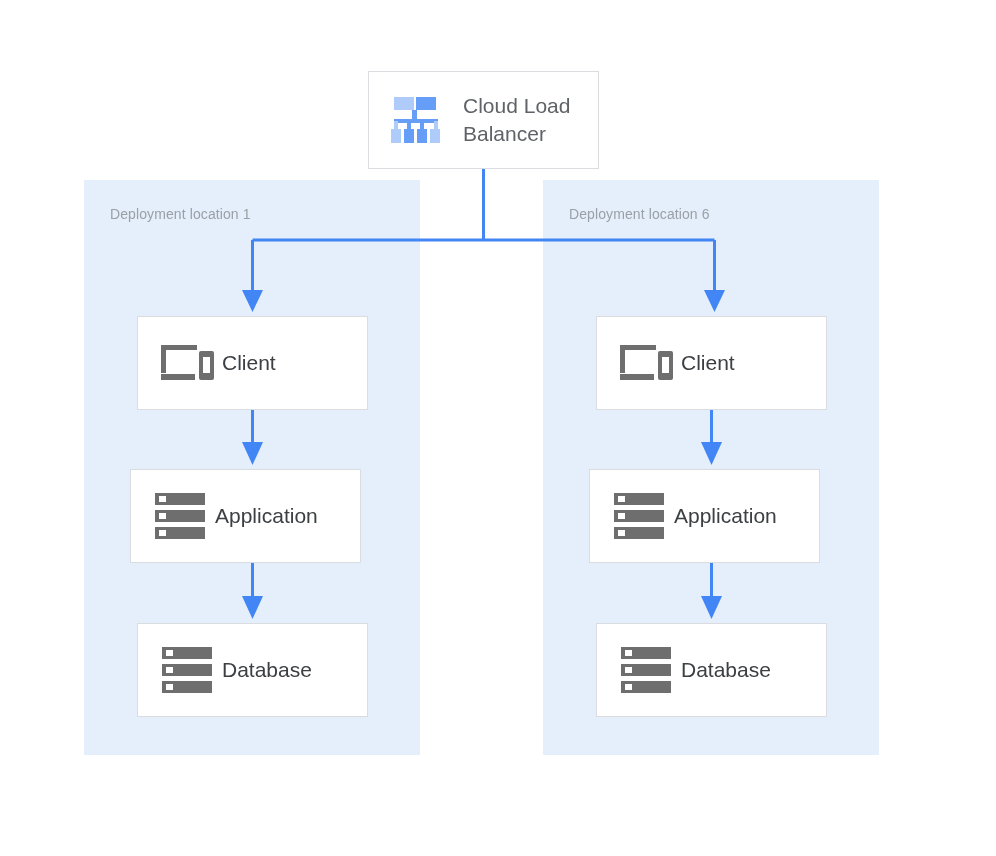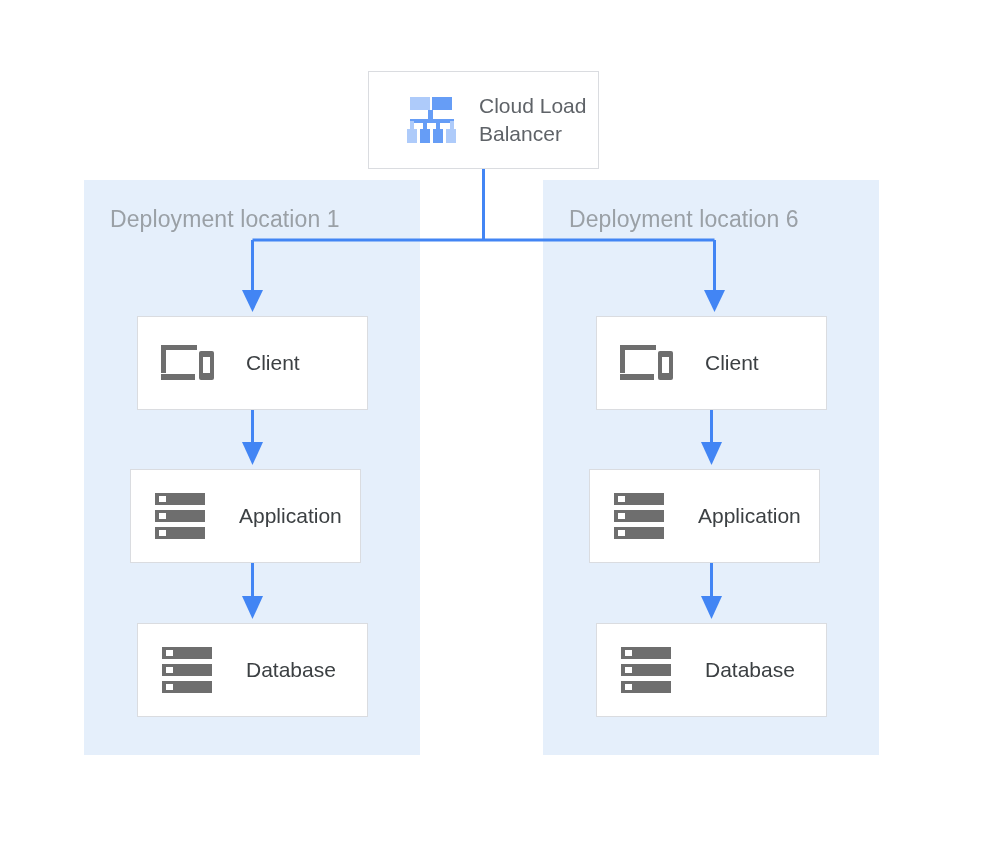--- a/index.html
+++ b/index.html
@@ -21,21 +21,21 @@
   
   .panel {
     position: absolute;
     background: #E5EFFB;
   }
   #panel-1 { left: 84px;  top: 180px; width: 336px; height: 575px; }
   #panel-2 { left: 543px; top: 180px; width: 336px; height: 575px; }
 
   .panel-label {
     position: absolute;
-    font-size: 23px;
+    font-size: 14px;
     color: #9AA0A6;
     white-space: nowrap;
     letter-spacing: 0.1px;
   }
   #panel-1-label { left: 110px; top: 206px; }
   #panel-2-label { left: 569px; top: 206px; }
 
   
   #connectors {
     position: absolute;
@@ -62,40 +62,40 @@
   }
   .node .node-label {
     font-size: 21px;
     color: #3C4043;
     white-space: nowrap;
   }
 
   
   #node-lb {
     left: 368px; top: 71px; width: 231px; height: 98px;
-    padding-left: 34px;
+    padding-left: 18px;
   }
   #node-lb .icon-wrap { width: 60px; height: 60px; }
   #node-lb .node-label {
     margin-left: 16px;
     font-size: 21px;
     color: #5F6368;
     line-height: 1.32;
     white-space: normal;
     max-width: 118px;
   }
 
   
   .svc {
     width: 231px;
     height: 94px;
     padding-left: 20px;
   }
   .svc .icon-wrap { width: 58px; height: 54px; }
-  .svc .node-label { margin-left: 30px; }
+  .svc .node-label { margin-left: 6px; }
 
   #node-client-1 { left: 137px; top: 316px; }
   #node-app-1    { left: 130px; top: 469px; }
   #node-db-1     { left: 137px; top: 623px; }
 
   #node-client-2 { left: 596px; top: 316px; }
   #node-app-2    { left: 589px; top: 469px; }
   #node-db-2     { left: 596px; top: 623px; }
 
   

